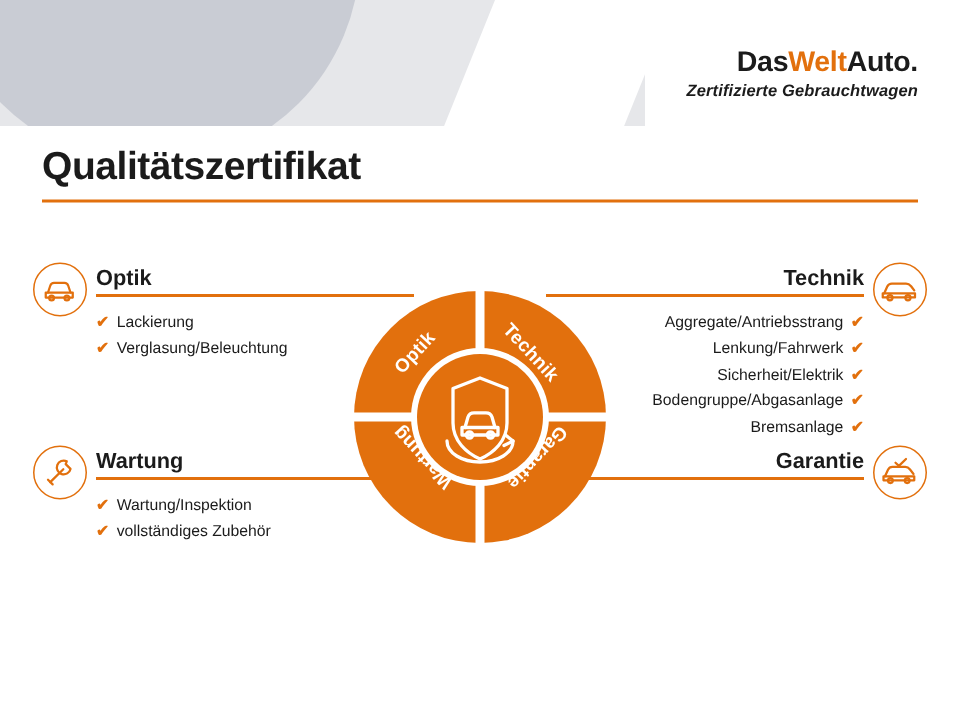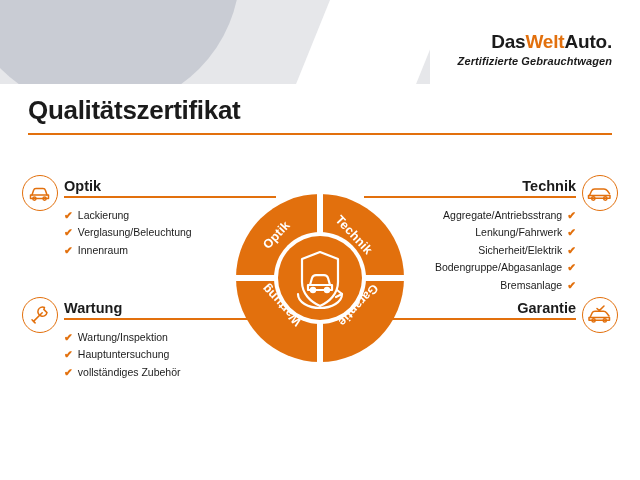--- a/index.html
+++ b/index.html
@@ -240,21 +240,20 @@
         <circle cx="21.6" cy="22.6" r="1.6"></circle>
       </g>
     </svg>
   </div>
   <div class="section sec-left sec-optik">
     <div class="sec-head">Optik</div>
     <div class="sec-rule"></div>
     <ul class="sec-list">
       <li><span class="chk">✔</span><span>Lackierung</span></li>
       <li><span class="chk">✔</span><span>Verglasung/Beleuchtung</span></li>
-      <li><span class="chk">✔</span><span>Innenraum</span></li>
     </ul>
   </div>
 
   <div class="ring-icon ri-technik">
     <svg width="33" height="33" viewBox="0 0 33 33">
       <g fill="none" stroke="#e2700d" stroke-width="1.5" stroke-linecap="round" stroke-linejoin="round">
         <path d="M6.5,19.5 L8.5,15 C9.1,13.7 10.2,13 11.6,13 L21,13 C22.4,13 23.5,13.7 24.4,14.8 L26.5,17.6"></path>
         <path d="M5.5,19.5 L27,19.5 L27,22.3 L5.5,22.3 Z"></path>
         <circle cx="10.3" cy="22.5" r="1.7"></circle>
         <circle cx="22.3" cy="22.5" r="1.7"></circle>
@@ -280,21 +279,20 @@
         <path d="M19.2,14.8 L10.5,23.4"></path>
         <path d="M9,21.8 L12.1,24.9"></path>
       </g>
     </svg>
   </div>
   <div class="section sec-left sec-wartung">
     <div class="sec-head">Wartung</div>
     <div class="sec-rule"></div>
     <ul class="sec-list">
       <li><span class="chk">✔</span><span>Wartung/Inspektion</span></li>
-      <li><span class="chk">✔</span><span>Hauptuntersuchung</span></li>
       <li><span class="chk">✔</span><span>vollständiges Zubehör</span></li>
     </ul>
   </div>
 
   <div class="ring-icon ri-garantie">
     <svg width="33" height="33" viewBox="0 0 33 33">
       <g fill="none" stroke="#e2700d" stroke-width="1.5" stroke-linecap="round" stroke-linejoin="round">
         <path d="M7,19.5 L9,15.2 C9.6,14 10.7,13.3 12,13.3 L20.5,13.3 C21.8,13.3 22.9,14 23.7,15 L26,18"></path>
         <path d="M6,19.5 L26.5,19.5 L26.5,22.2 L6,22.2 Z"></path>
         <circle cx="10.6" cy="22.4" r="1.6"></circle>

